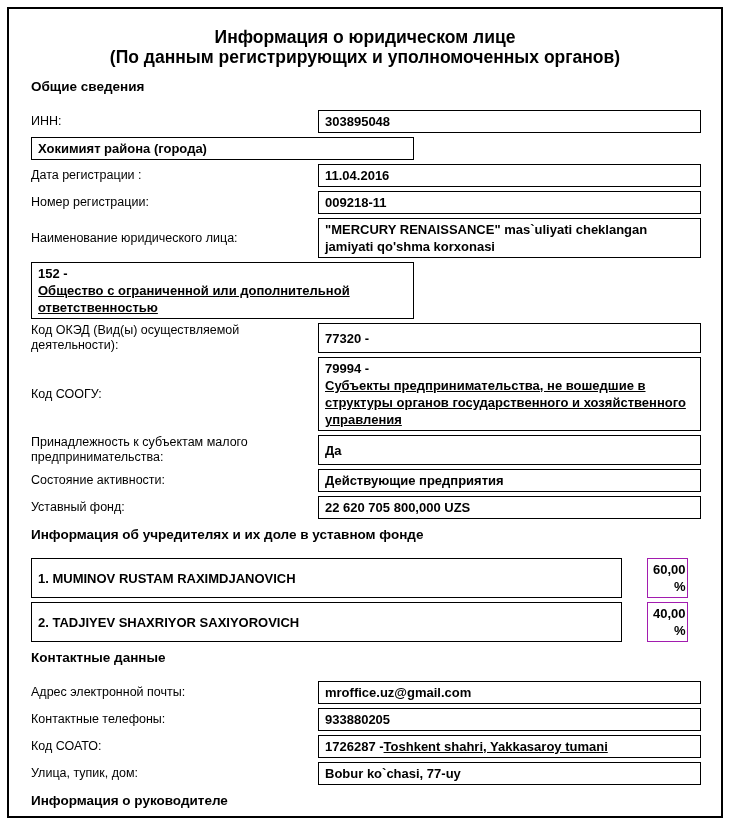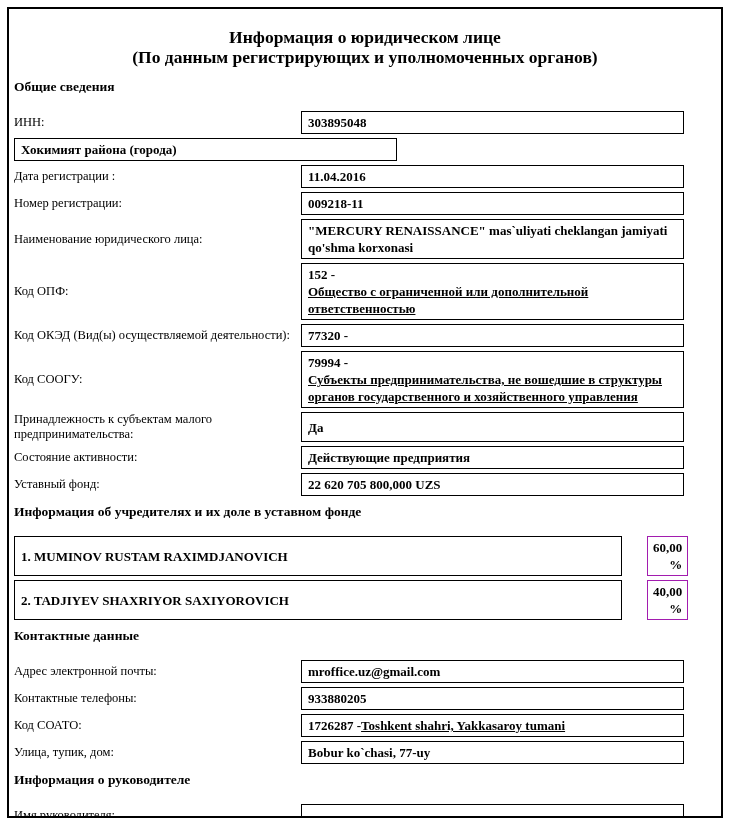--- a/index.html
+++ b/index.html
@@ -9,31 +9,30 @@
     color: #000000;
     font-family: "Liberation Sans", "DejaVu Sans", sans-serif;
   }
   .page {
     position: absolute;
     left: 7px; top: 7px;
     width: 716px; height: 811px;
     border: 2px solid #000000;
     background: #ffffff;
     overflow: hidden;
-    font-family: Liberation Serif, serif;
   }
   .title {
     text-align: center;
     font-weight: bold;
     font-size: 17.5px;
     line-height: 20px;
     margin-top: 18px;
     margin-bottom: 12px;
   }
-  .content { margin-left: 5px; margin-right: 33px; }
+  .content { margin-left: 22px; margin-right: 33px; }
   .heading {
     font-weight: bold;
     font-size: 13.5px;
     margin: 8px 0 16px 0;
   }
   .row { display: flex; margin-bottom: 4px; align-items: stretch; }
   .label {
     width: 287px;
     flex: none;
     font-size: 12.5px;
@@ -120,21 +119,20 @@
           <span class="inner">009218-11</span>
         </div>
     </div>
     <div class="row">
       <div class="label">Наименование юридического лица:</div>
       <div class="box">
           <span class="inner">"MERCURY RENAISSANCE" mas`uliyati cheklangan jamiyati qo'shma korxonasi</span>
         </div>
     </div>
     <div class="row">
-      <div class="label">Код ОПФ:</div>
       <div class="box">
           <span class="inner">152 - </span>
           <span class="inner u">Общество с ограниченной или дополнительной ответственностью</span>
         </div>
     </div>
     <div class="row">
       <div class="label">Код ОКЭД (Вид(ы) осуществляемой деятельности):</div>
       <div class="box">
           <span class="inner">77320 - </span>
         </div>

